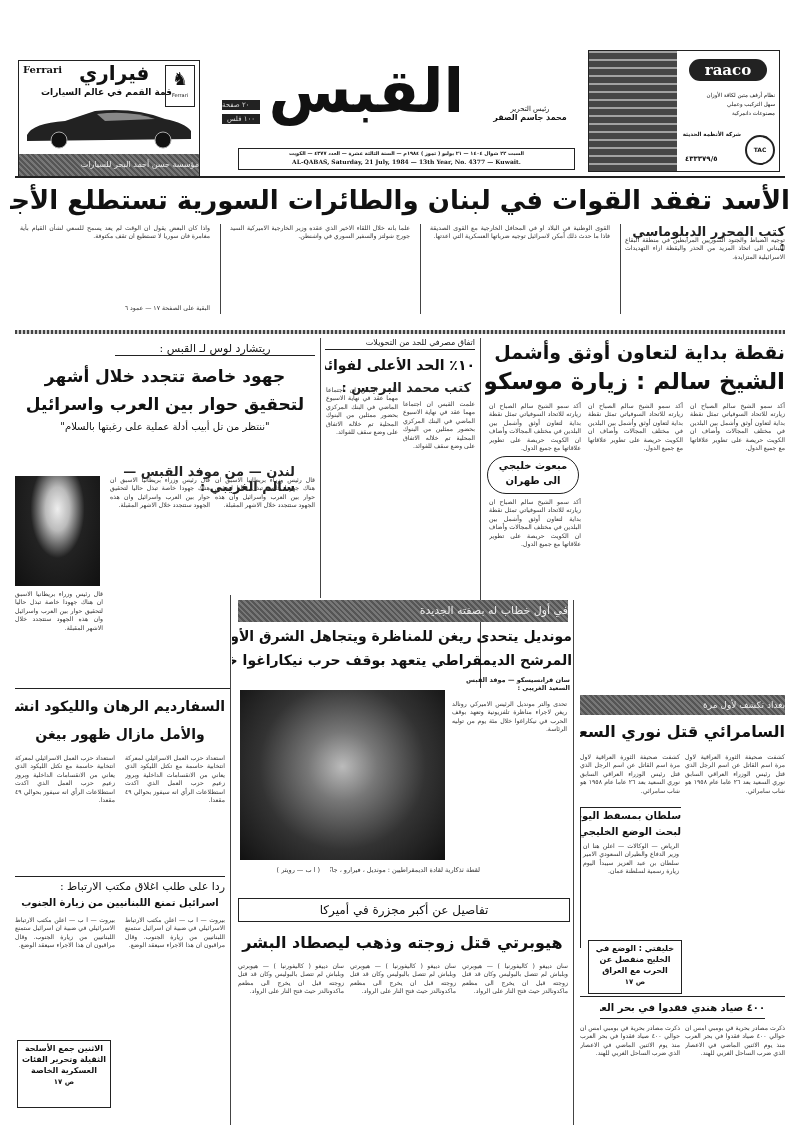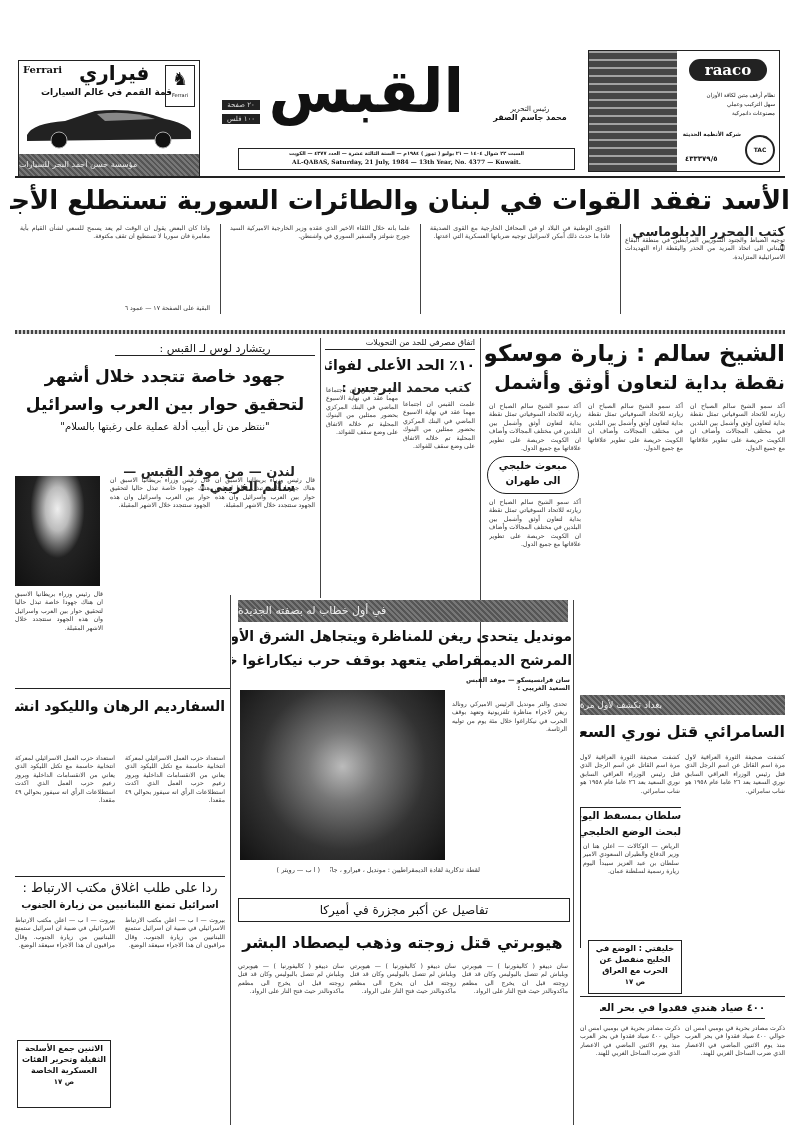--- a/index.html
+++ b/index.html
@@ -4,21 +4,21 @@
 <style>
   html,body{margin:0;padding:0;background:#fff;}
   body{width:800px;height:1128px;position:relative;overflow:hidden;font-family:"DejaVu Sans",sans-serif;color:#111;direction:rtl;}
   .abs{position:absolute;}
   .box{border:1.5px solid #222;}
   .hl{font-family:"DejaVu Sans",sans-serif;font-weight:bold;color:#111;text-align:center;white-space:nowrap;overflow:hidden;}
   .txt{font-size:6.2px;line-height:8.4px;color:#333;text-align:justify;overflow:hidden;font-family:"DejaVu Sans",sans-serif;}
   .rule{position:absolute;background:#222;}
   .vrule{position:absolute;width:1px;background:#444;}
   .dots{position:absolute;height:4px;background:repeating-linear-gradient(90deg,#444 0 2px,#ccc 2px 4px);}
-  .grey-banner{background:repeating-linear-gradient(45deg,#555 0 2px,#777 2px 4px);color:#eee;font-size:11px;text-align:left;}
+  .grey-banner{background:repeating-linear-gradient(45deg,#555 0 2px,#777 2px 4px);color:#eee;font-size:11px;text-align:right;}
   .photo{background:radial-gradient(circle at 50% 45%,#bbb 0,#777 25%,#333 60%,#111 100%);}
   .sub{font-size:13px;font-weight:bold;color:#222;text-align:right;}
   .caption{font-size:6.5px;color:#333;}
 </style>
 </head>
 <body>
 
 <div class="abs box" style="left:18px;top:60px;width:180px;height:115px;">
   <div class="abs" style="left:4px;top:3px;font:bold 10px 'DejaVu Serif',serif;direction:ltr;">Ferrari</div>
   <div class="abs" style="left:60px;top:0;font:bold 20px 'DejaVu Sans',sans-serif;">فيراري</div>
@@ -30,21 +30,21 @@
   <svg class="abs" style="left:6px;top:44px;" width="168" height="44" viewBox="0 0 168 44">
     <path d="M2 30 Q8 18 40 16 L70 6 Q110 2 140 14 Q160 18 166 26 L166 34 L2 36 Z" fill="#222"></path>
     <path d="M72 9 Q105 5 130 14 L80 16 Z" fill="#888"></path>
     <circle cx="34" cy="35" r="8" fill="#111" stroke="#aaa"></circle>
     <circle cx="138" cy="35" r="8" fill="#111" stroke="#aaa"></circle>
   </svg>
   <div class="abs grey-banner" style="left:0;right:0;bottom:0;height:22px;line-height:22px;font-size:8px;">مؤسسة حسن أحمد البحر للسيارات</div>
 </div>
 
 <div class="abs" style="left:222px;top:100px;width:38px;">
-  <div style="background:#222;color:#ddd;font-size:7px;height:10px;line-height:10px;text-align:center;margin-bottom:4px;">٢٠ صفحة</div>
+  <div style="background:#222;color:#ddd;font-size:7px;height:10px;line-height:10px;text-align:left;margin-bottom:4px;">٢٠ صفحة</div>
   <div style="background:#222;color:#ddd;font-size:7px;height:10px;line-height:10px;text-align:center;">١٠٠ فلس</div>
 </div>
 
 <div class="abs" style="left:284px;top:62px;width:180px;height:58px;font:bold 60px 'DejaVu Sans',sans-serif;line-height:58px;text-align:left;letter-spacing:-2px;">القبس</div>
 
 <div class="abs" style="left:490px;top:105px;width:80px;text-align:center;">
   <div style="font-size:7px;">رئيس التحرير</div>
   <div style="font-size:8px;font-weight:bold;">محمد جاسم الصقر</div>
 </div>
 
@@ -78,22 +78,22 @@
   <div class="vrule" style="left:405px;top:0;height:90px;"></div>
   <div class="abs txt" style="right:375px;top:0;width:180px;height:90px;">علما بانه خلال اللقاء الاخير الذي عقده وزير الخارجية الاميركية السيد جورج شولتز والسفير السوري في واشنطن.</div>
   <div class="vrule" style="left:205px;top:0;height:90px;"></div>
   <div class="abs txt" style="right:575px;top:0;width:190px;height:80px;">واذا كان البعض يقول ان الوقت لم يعد يسمح للسعي لشأن القيام بأية مغامرة فان سوريا لا تستطيع ان تقف مكتوفة.</div>
   <div class="abs txt" style="left:5px;top:80px;width:190px;height:9px;">البقية على الصفحة ١٧ — عمود ٦</div>
 </div>
 
 <div class="dots" style="left:15px;top:330px;width:770px;"></div>
 
 <div class="abs" style="left:485px;top:338px;width:300px;height:350px;">
+  <div class="hl" style="font-size:19px;line-height:28px;text-align:right;">نقطة بداية لتعاون أوثق وأشمل</div>
   <div class="hl" style="font-size:23px;line-height:30px;text-align:right;">الشيخ سالم : زيارة موسكو</div>
-  <div class="hl" style="font-size:19px;line-height:28px;text-align:right;">نقطة بداية لتعاون أوثق وأشمل</div>
   <div class="abs txt" style="right:0;top:64px;width:95px;height:280px;">أكد سمو الشيخ سالم الصباح ان زيارته للاتحاد السوفياتي تمثل نقطة بداية لتعاون أوثق وأشمل بين البلدين في مختلف المجالات وأضاف ان الكويت حريصة على تطوير علاقاتها مع جميع الدول.</div>
   <div class="abs txt" style="right:102px;top:64px;width:95px;height:280px;">أكد سمو الشيخ سالم الصباح ان زيارته للاتحاد السوفياتي تمثل نقطة بداية لتعاون أوثق وأشمل بين البلدين في مختلف المجالات وأضاف ان الكويت حريصة على تطوير علاقاتها مع جميع الدول.</div>
   <div class="abs txt" style="right:204px;top:64px;width:92px;height:80px;">أكد سمو الشيخ سالم الصباح ان زيارته للاتحاد السوفياتي تمثل نقطة بداية لتعاون أوثق وأشمل بين البلدين في مختلف المجالات وأضاف ان الكويت حريصة على تطوير علاقاتها مع جميع الدول.</div>
   <div class="abs box" style="left:2px;top:118px;width:90px;height:36px;text-align:center;border-radius:19px;">
     <div style="font-size:10px;font-weight:bold;line-height:18px;">مبعوث خليجي</div>
     <div style="font-size:10px;font-weight:bold;">الى طهران</div>
   </div>
   <div class="abs txt" style="right:204px;top:160px;width:92px;height:184px;">أكد سمو الشيخ سالم الصباح ان زيارته للاتحاد السوفياتي تمثل نقطة بداية لتعاون أوثق وأشمل بين البلدين في مختلف المجالات وأضاف ان الكويت حريصة على تطوير علاقاتها مع جميع الدول.</div>
 </div>
 <div class="vrule" style="left:480px;top:338px;height:350px;"></div>
@@ -126,27 +126,28 @@
 <div class="abs sub" style="left:450px;top:676px;width:120px;font-size:6.5px;">سان فرانسيسكو — موفد القبس السعيد الغريبي :</div>
 <div class="abs photo" style="left:240px;top:690px;width:205px;height:170px;"></div>
 <div class="abs txt" style="left:452px;top:700px;width:115px;height:190px;">تحدى والتر مونديل الرئيس الاميركي رونالد ريغن لاجراء مناظرة تلفزيونية وتعهد بوقف الحرب في نيكاراغوا خلال مئة يوم من توليه الرئاسة.</div>
 <div class="abs caption" style="left:330px;top:866px;width:150px;white-space:nowrap;overflow:hidden;">لقطة تذكارية لقادة الديمقراطيين : مونديل ، فيرارو ، جاكسون</div>
 <div class="abs caption" style="left:240px;top:866px;width:80px;">( ا ب — رويتر )</div>
 <div class="vrule" style="left:230px;top:595px;height:530px;"></div>
 <div class="vrule" style="left:573px;top:600px;height:525px;"></div>
 
 <div class="abs" style="left:15px;top:692px;width:210px;height:180px;">
   <div class="hl" style="font-size:14px;line-height:28px;">السفارديم الرهان والليكود انشق</div>
+  <div class="hl" style="font-size:14px;line-height:28px;">والأمل مازال ظهور بيغن</div>
   <div class="abs txt" style="right:0;top:62px;width:100px;height:115px;">استعداد حزب العمل الاسرائيلي لمعركة انتخابية حاسمة مع تكتل الليكود الذي يعاني من الانقسامات الداخلية وبروز زعيم حزب العمل الذي اكدت استطلاعات الرأي انه سيفوز بحوالي ٤٩ مقعدا.</div>
   <div class="abs txt" style="left:0;top:62px;width:100px;height:115px;">استعداد حزب العمل الاسرائيلي لمعركة انتخابية حاسمة مع تكتل الليكود الذي يعاني من الانقسامات الداخلية وبروز زعيم حزب العمل الذي اكدت استطلاعات الرأي انه سيفوز بحوالي ٤٩ مقعدا.</div>
 </div>
 <div class="rule" style="left:15px;top:876px;width:210px;height:1px;"></div>
 
 <div class="abs" style="left:15px;top:880px;width:210px;height:240px;">
-  <div style="font-size:13px;text-align:center;">ردا على طلب اغلاق مكتب الارتباط :</div>
+  <div style="font-size:11px;text-align:right;">ردا على طلب اغلاق مكتب الارتباط :</div>
   <div class="hl" style="font-size:10px;line-height:20px;">اسرائيل تمنع اللبنانيين من زيارة الجنوب</div>
   <div class="abs txt" style="right:0;top:36px;width:100px;height:200px;">بيروت — ا ب — اعلن مكتب الارتباط الاسرائيلي في ضبية ان اسرائيل ستمنع اللبنانيين من زيارة الجنوب. وقال مراقبون ان هذا الاجراء سيعقد الوضع.</div>
   <div class="abs txt" style="left:0;top:36px;width:100px;height:120px;">بيروت — ا ب — اعلن مكتب الارتباط الاسرائيلي في ضبية ان اسرائيل ستمنع اللبنانيين من زيارة الجنوب. وقال مراقبون ان هذا الاجراء سيعقد الوضع.</div>
   <div class="abs box" style="left:2px;top:160px;width:92px;height:66px;text-align:center;">
     <div style="font-size:8px;font-weight:bold;line-height:11px;padding:2px;">الاثنين جمع الأسلحة الثقيلة وتحرير الفئات العسكرية الخاصة</div>
     <div style="font-size:7px;font-weight:bold;">ص ١٧</div>
   </div>
 </div>
 
 <div class="abs box" style="left:238px;top:898px;width:330px;height:22px;">

